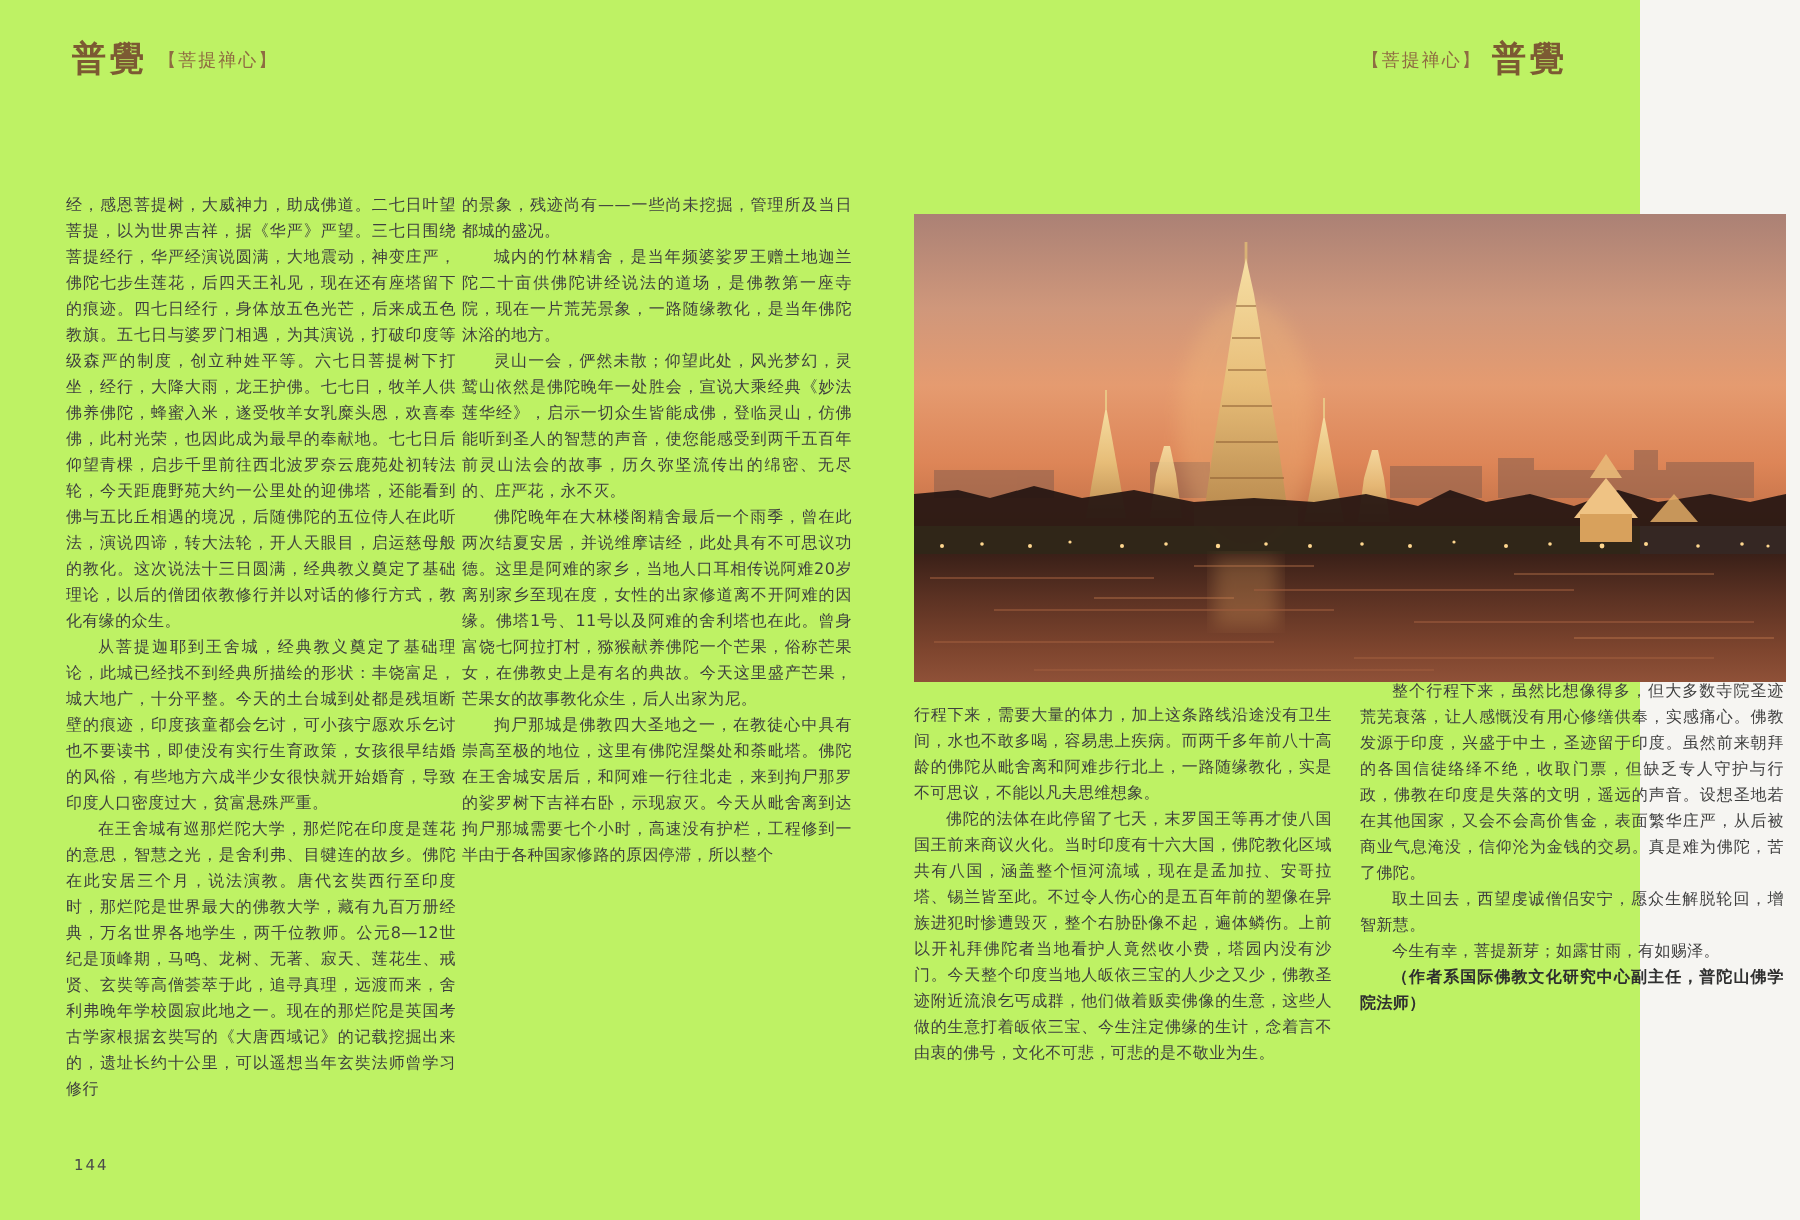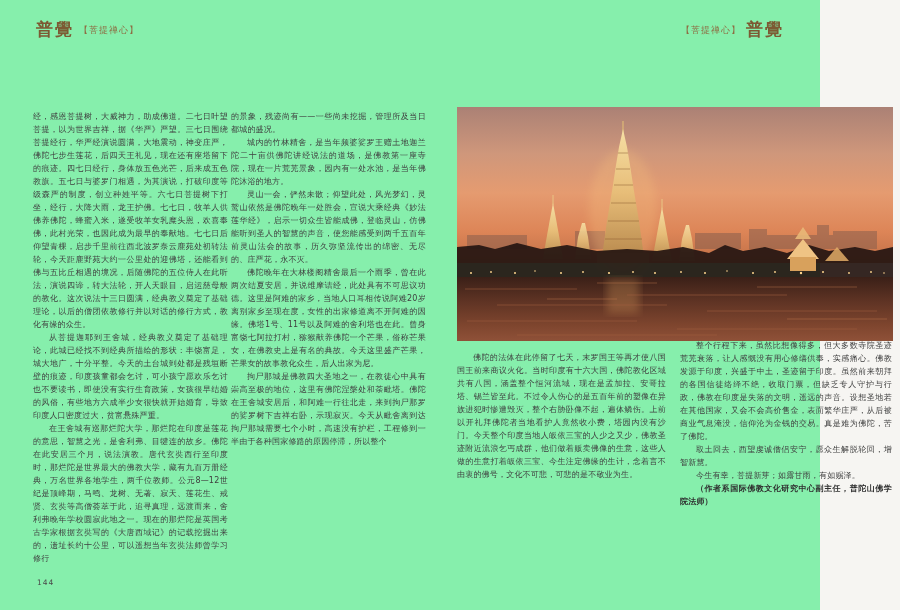--- a/index.html
+++ b/index.html
@@ -4,21 +4,21 @@
 <style>
   html,body{margin:0;padding:0;}
   body{
     width:900px;height:610px;
     background:#f6f5f2;
     font-family:"DejaVu Sans","Liberation Sans",sans-serif;
     overflow:hidden;
   }
   .spread{
     position:relative;width:820px;height:610px;
-    background:#86efac;
+    background:#bef264;
   }
   
   .hdr{position:absolute;top:18px;white-space:nowrap;color:#8a6842;}
   .hdr-left{left:36px;}
   .hdr-right{right:36px;text-align:left;}
   .logo{
     font-family:"DejaVu Serif","Liberation Serif",serif;
     font-weight:bold;font-size:17px;color:#7c5a33;letter-spacing:2px;
   }
   .hdr-sub{
@@ -29,21 +29,21 @@
   .col{
     position:absolute;
     font-size:8px;line-height:13px;color:#3f3f3f;
     text-align:justify;letter-spacing:0.2px;
   }
   .col-l1{left:33px;top:96px;width:195px;height:480px;}
   .col-l2{left:231px;top:96px;width:195px;height:480px;}
   .col-r1{left:457px;top:351px;width:209px;height:215px;}
   .col-r2{left:680px;top:339px;width:212px;height:215px;}
   .para{margin:0;text-indent:2em;}
-  .para.cont{text-indent:0;margin-top:14px;}
+  .para.cont{text-indent:0;}
   .para.note{color:#2f2f2f;font-weight:bold;}
   
   .pagenum{position:absolute;font-size:7.5px;color:#4a4a4a;letter-spacing:1px;}
   .pn-left{left:37px;top:578px;}
   .pn-right{left:845px;top:578px;margin-top:40px;}
   
   .photo{
     position:absolute;left:457px;top:107px;width:436px;height:234px;
     overflow:hidden;
   }
@@ -64,21 +64,21 @@
     <span class="logo">普覺</span>
   </div>
 
   <div class="col col-l1">
       <p class="para cont">经，感恩菩提树，大威神力，助成佛道。二七日叶望菩提，以为世界吉祥，据《华严》严望。三七日围绕菩提经行，华严经演说圆满，大地震动，神变庄严，佛陀七步生莲花，后四天王礼见，现在还有座塔留下的痕迹。四七日经行，身体放五色光芒，后来成五色教旗。五七日与婆罗门相遇，为其演说，打破印度等级森严的制度，创立种姓平等。六七日菩提树下打坐，经行，大降大雨，龙王护佛。七七日，牧羊人供佛养佛陀，蜂蜜入米，遂受牧羊女乳糜头恩，欢喜奉佛，此村光荣，也因此成为最早的奉献地。七七日后仰望青棵，启步千里前往西北波罗奈云鹿苑处初转法轮，今天距鹿野苑大约一公里处的迎佛塔，还能看到佛与五比丘相遇的境况，后随佛陀的五位侍人在此听法，演说四谛，转大法轮，开人天眼目，启运慈母般的教化。这次说法十三日圆满，经典教义奠定了基础理论，以后的僧团依教修行并以对话的修行方式，教化有缘的众生。</p>
       <p class="para">从菩提迦耶到王舍城，经典教义奠定了基础理论，此城已经找不到经典所描绘的形状：丰饶富足，城大地广，十分平整。今天的土台城到处都是残垣断壁的痕迹，印度孩童都会乞讨，可小孩宁愿欢乐乞讨也不要读书，即使没有实行生育政策，女孩很早结婚的风俗，有些地方六成半少女很快就开始婚育，导致印度人口密度过大，贫富悬殊严重。</p>
       <p class="para">在王舍城有巡那烂陀大学，那烂陀在印度是莲花的意思，智慧之光，是舍利弗、目犍连的故乡。佛陀在此安居三个月，说法演教。唐代玄奘西行至印度时，那烂陀是世界最大的佛教大学，藏有九百万册经典，万名世界各地学生，两千位教师。公元8—12世纪是顶峰期，马鸣、龙树、无著、寂天、莲花生、戒贤、玄奘等高僧荟萃于此，追寻真理，远渡而来，舍利弗晚年学校圆寂此地之一。现在的那烂陀是英国考古学家根据玄奘写的《大唐西域记》的记载挖掘出来的，遗址长约十公里，可以遥想当年玄奘法师曾学习修行</p>
     </div>
   <div class="col col-l2">
       <p class="para cont">的景象，残迹尚有——一些尚未挖掘，管理所及当日都城的盛况。</p>
-      <p class="para">城内的竹林精舍，是当年频婆娑罗王赠土地迦兰陀二十亩供佛陀讲经说法的道场，是佛教第一座寺院，现在一片荒芜景象，园内有一处水池，是当年佛陀沐浴的地方。</p>
+      <p class="para">城内的竹林精舍，是当年频婆娑罗王赠土地迦兰陀二十亩供佛陀讲经说法的道场，是佛教第一座寺院，现在一片荒芜景象，一路随缘教化，是当年佛陀沐浴的地方。</p>
       <p class="para">灵山一会，俨然未散；仰望此处，风光梦幻，灵鹫山依然是佛陀晚年一处胜会，宣说大乘经典《妙法莲华经》，启示一切众生皆能成佛，登临灵山，仿佛能听到圣人的智慧的声音，使您能感受到两千五百年前灵山法会的故事，历久弥坚流传出的绵密、无尽的、庄严花，永不灭。</p>
       <p class="para">佛陀晚年在大林楼阁精舍最后一个雨季，曾在此两次结夏安居，并说维摩诘经，此处具有不可思议功德。这里是阿难的家乡，当地人口耳相传说阿难20岁离别家乡至现在度，女性的出家修道离不开阿难的因缘。佛塔1号、11号以及阿难的舍利塔也在此。曾身富饶七阿拉打村，猕猴献养佛陀一个芒果，俗称芒果女，在佛教史上是有名的典故。今天这里盛产芒果，芒果女的故事教化众生，后人出家为尼。</p>
       <p class="para">拘尸那城是佛教四大圣地之一，在教徒心中具有崇高至极的地位，这里有佛陀涅槃处和荼毗塔。佛陀在王舍城安居后，和阿难一行往北走，来到拘尸那罗的娑罗树下吉祥右卧，示现寂灭。今天从毗舍离到达拘尸那城需要七个小时，高速没有护栏，工程修到一半由于各种国家修路的原因停滞，所以整个</p>
     </div>
 
   <div class="photo">
     <svg viewBox="0 0 436 234" preserveAspectRatio="none">
       <defs>
         <linearGradient id="sky" x1="0" y1="0" x2="0" y2="1">
           <stop offset="0" stop-color="#ab8175"></stop>
@@ -192,20 +192,21 @@
       <g stroke="#c97f50" stroke-width="0.8" opacity="0.5">
         <line x1="140" y1="176" x2="200" y2="176"></line>
         <line x1="300" y1="180" x2="400" y2="180"></line>
         <line x1="90" y1="192" x2="160" y2="192"></line>
         <line x1="330" y1="212" x2="430" y2="212"></line>
       </g>
     </svg>
   </div>
 
   <div class="col col-r1">
+      <p class="para cont">行程下来，需要大量的体力，加上这条路线沿途没有卫生间，水也不敢多喝，容易患上疾病。而两千多年前八十高龄的佛陀从毗舍离和阿难步行北上，一路随缘教化，实是不可思议，不能以凡夫思维想象。</p>
       <p class="para">佛陀的法体在此停留了七天，末罗国王等再才使八国国王前来商议火化。当时印度有十六大国，佛陀教化区域共有八国，涵盖整个恒河流域，现在是孟加拉、安哥拉塔、锡兰皆至此。不过令人伤心的是五百年前的塑像在异族进犯时惨遭毁灭，整个右胁卧像不起，遍体鳞伤。上前以开礼拜佛陀者当地看护人竟然收小费，塔园内没有沙门。今天整个印度当地人皈依三宝的人少之又少，佛教圣迹附近流浪乞丐成群，他们做着贩卖佛像的生意，这些人做的生意打着皈依三宝、今生注定佛缘的生计，念着言不由衷的佛号，文化不可悲，可悲的是不敬业为生。</p>
     </div>
   <div class="col col-r2">
       <p class="para">整个行程下来，虽然比想像得多，但大多数寺院圣迹荒芜衰落，让人感慨没有用心修缮供奉，实感痛心。佛教发源于印度，兴盛于中土，圣迹留于印度。虽然前来朝拜的各国信徒络绎不绝，收取门票，但缺乏专人守护与行政，佛教在印度是失落的文明，遥远的声音。设想圣地若在其他国家，又会不会高价售金，表面繁华庄严，从后被商业气息淹没，信仰沦为金钱的交易。真是难为佛陀，苦了佛陀。</p>
       <p class="para">取土回去，西望虔诚僧侣安宁，愿众生解脱轮回，增智新慧。</p>
       <p class="para">今生有幸，菩提新芽；如露甘雨，有如赐泽。</p>
       <p class="para note">（作者系国际佛教文化研究中心副主任，普陀山佛学院法师）</p>
     </div>
 
   <div class="pagenum pn-left">144</div>

